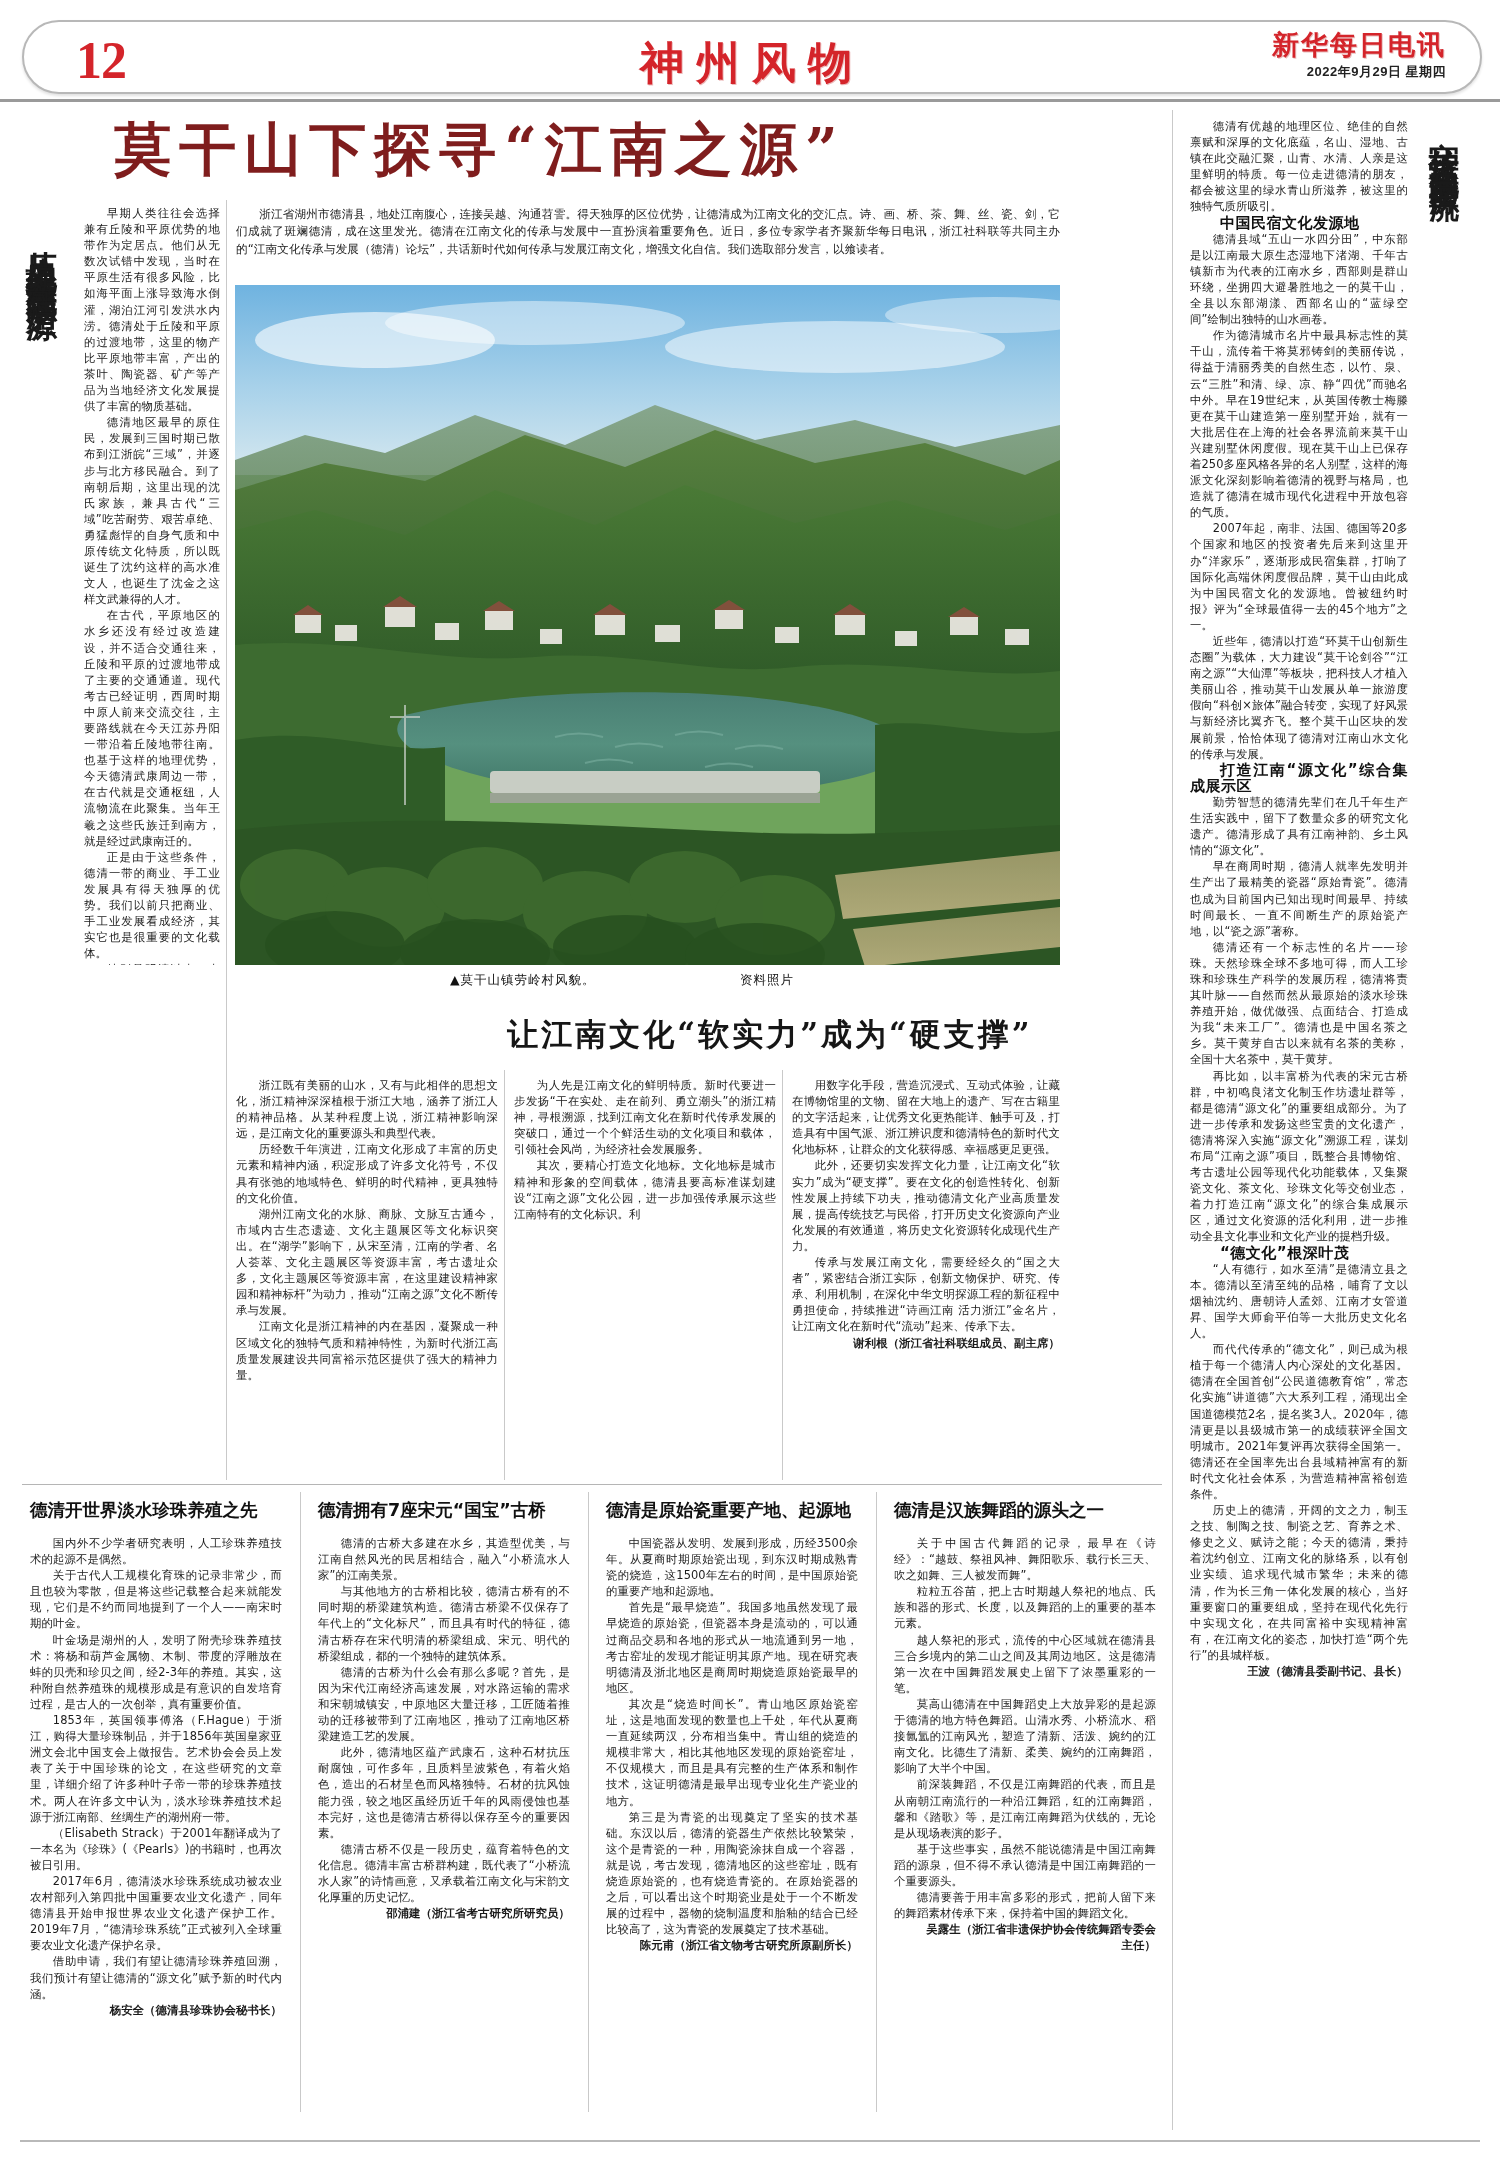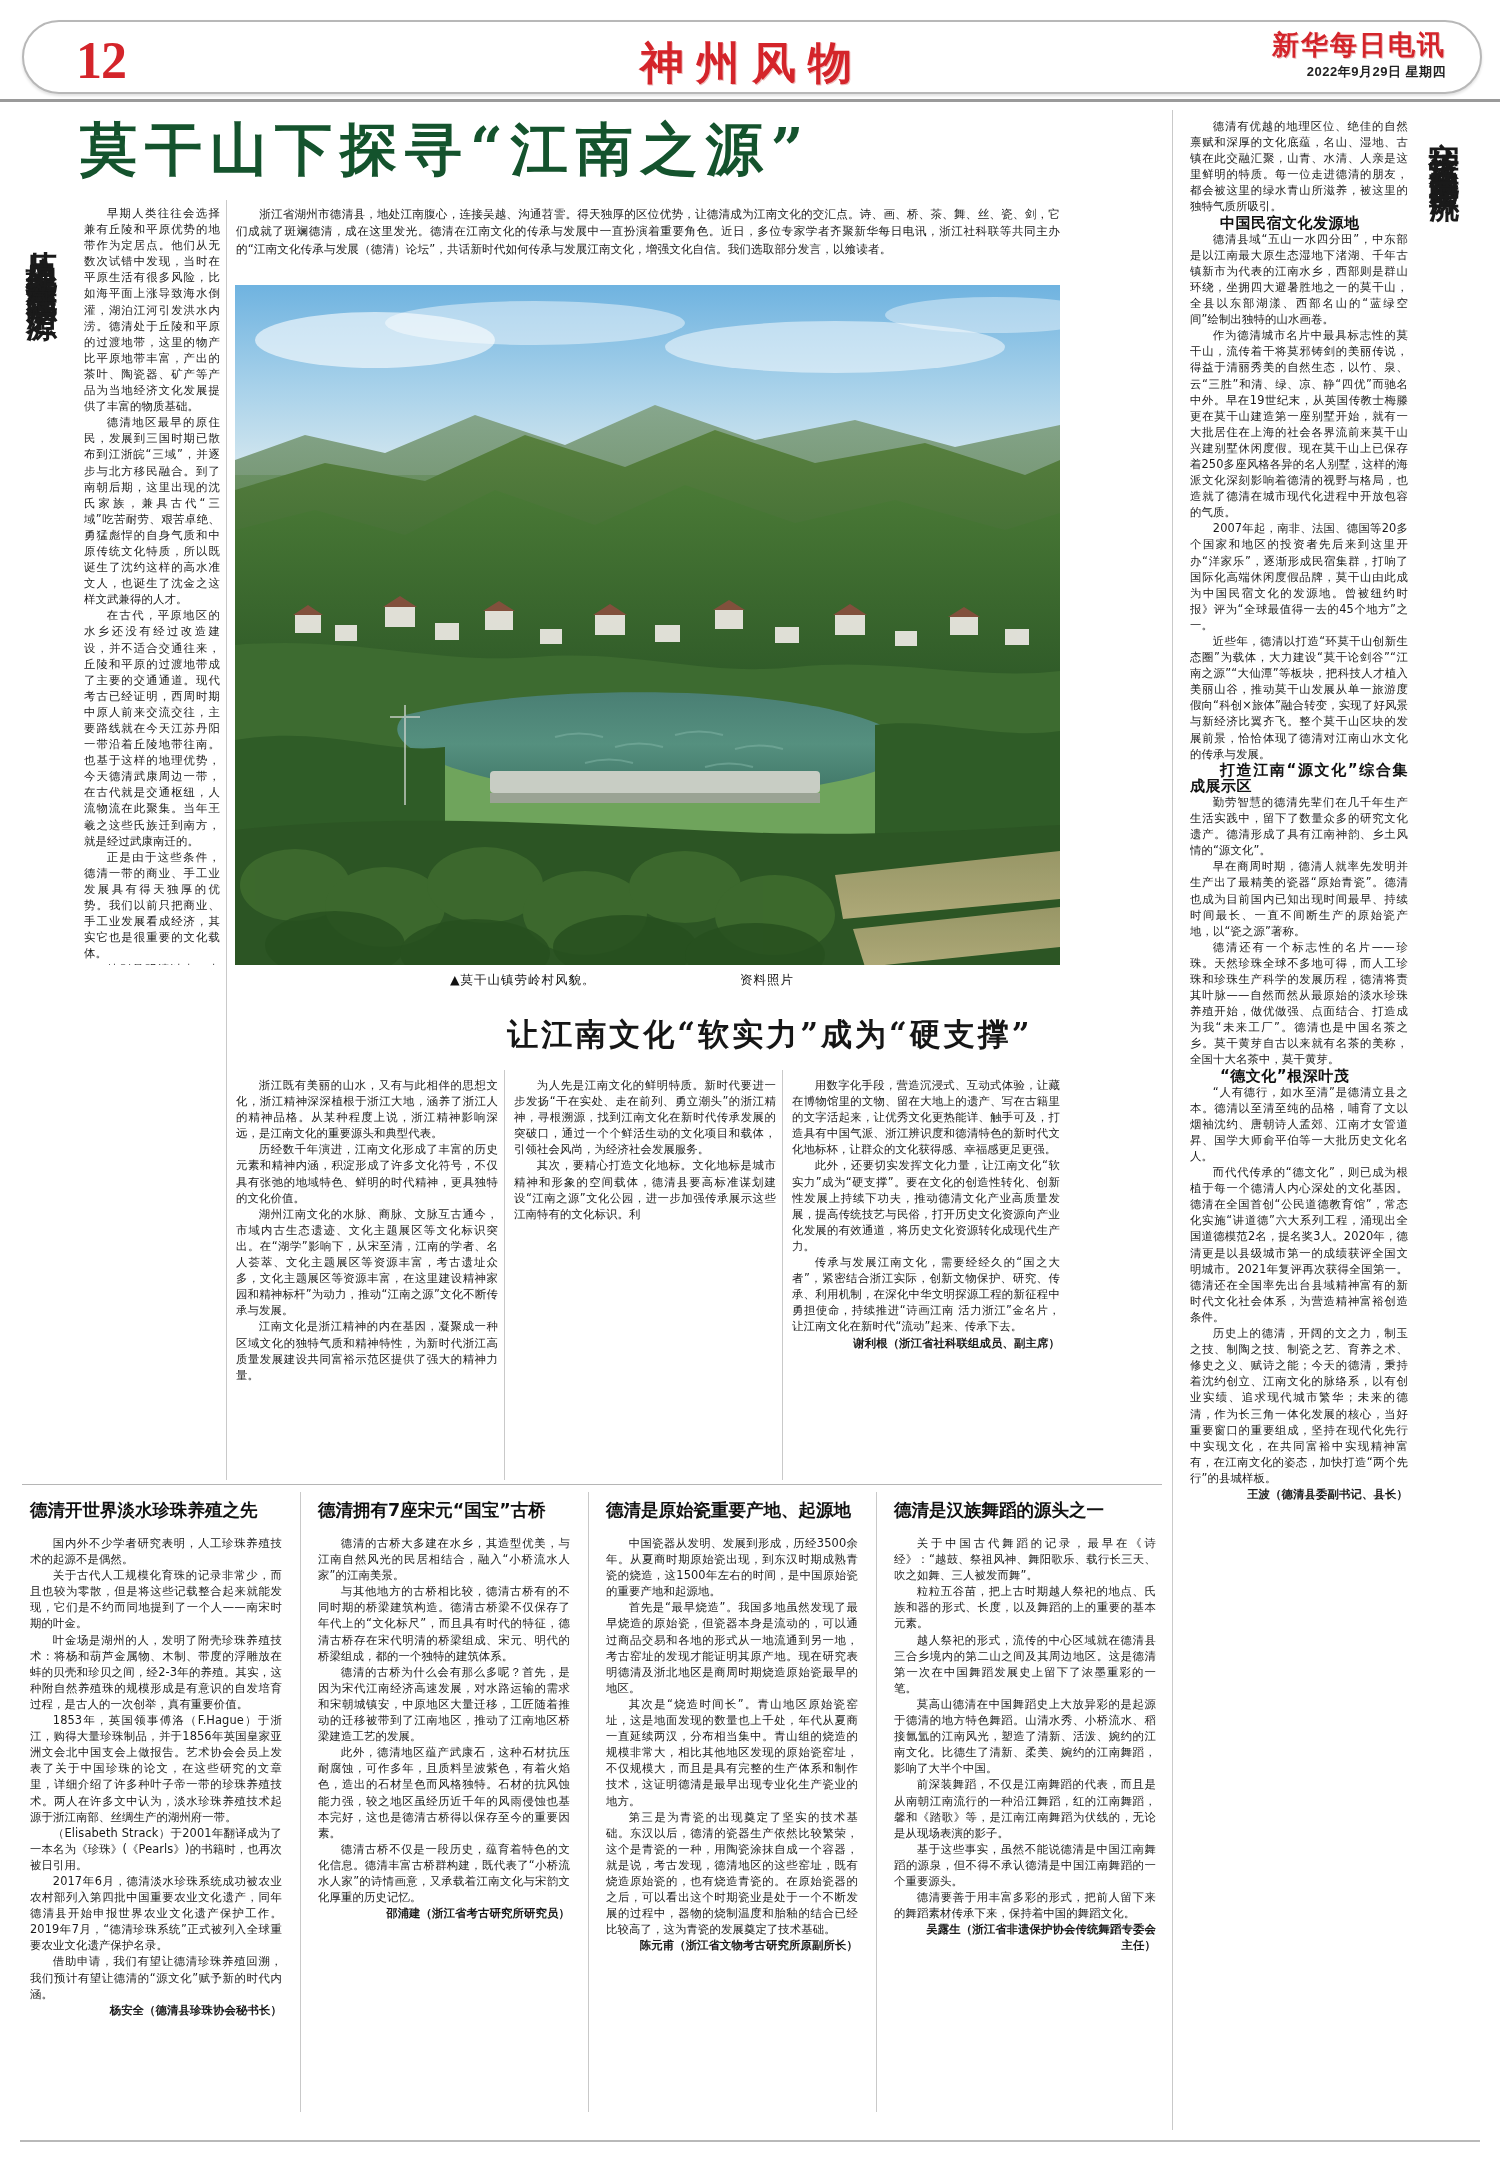--- a/index.html
+++ b/index.html
@@ -79,22 +79,22 @@
   .sub{
     font-family:"DejaVu Sans","Liberation Sans",sans-serif;
     font-size:15px;font-weight:700;color:#111;margin:7px 0 4px 0;text-indent:0;
     letter-spacing:.5px;
   }
 
   
   .headline1{
     position:absolute;left:80px;top:113px;width:800px;
     font-family:"DejaVu Serif","Liberation Serif",serif;
-    font-size:57px;font-weight:700;color:#14532d;
-    letter-spacing:8px;text-align:left;line-height:72px;
+    font-size:57px;font-weight:700;color:#7f1d1d;
+    letter-spacing:8px;text-align:center;line-height:72px;
     white-space:nowrap;
   }
   .headline2{
     position:absolute;left:330px;top:1012px;width:880px;
     font-family:"DejaVu Serif","Liberation Serif",serif;
     font-size:31px;font-weight:700;color:#161616;
     letter-spacing:3px;text-align:center;line-height:44px;
   }
 
   
@@ -290,20 +290,21 @@
     <p class="sub">中国民宿文化发源地</p>
     <p>德清县域“五山一水四分田”，中东部是以江南最大原生态湿地下渚湖、千年古镇新市为代表的江南水乡，西部则是群山环绕，坐拥四大避暑胜地之一的莫干山，全县以东部湖漾、西部名山的“蓝绿空间”绘制出独特的山水画卷。</p>
     <p>作为德清城市名片中最具标志性的莫干山，流传着干将莫邪铸剑的美丽传说，得益于清丽秀美的自然生态，以竹、泉、云“三胜”和清、绿、凉、静“四优”而驰名中外。早在19世纪末，从英国传教士梅滕更在莫干山建造第一座别墅开始，就有一大批居住在上海的社会各界流前来莫干山兴建别墅休闲度假。现在莫干山上已保存着250多座风格各异的名人别墅，这样的海派文化深刻影响着德清的视野与格局，也造就了德清在城市现代化进程中开放包容的气质。</p>
     <p>2007年起，南非、法国、德国等20多个国家和地区的投资者先后来到这里开办“洋家乐”，逐渐形成民宿集群，打响了国际化高端休闲度假品牌，莫干山由此成为中国民宿文化的发源地。曾被纽约时报》评为“全球最值得一去的45个地方”之一。</p>
     <p>近些年，德清以打造“环莫干山创新生态圈”为载体，大力建设“莫干论剑谷”“江南之源”“大仙潭”等板块，把科技人才植入美丽山谷，推动莫干山发展从单一旅游度假向“科创×旅体”融合转变，实现了好风景与新经济比翼齐飞。整个莫干山区块的发展前景，恰恰体现了德清对江南山水文化的传承与发展。</p>
 
     <p class="sub">打造江南“源文化”综合集成展示区</p>
     <p>勤劳智慧的德清先辈们在几千年生产生活实践中，留下了数量众多的研究文化遗产。德清形成了具有江南神韵、乡土风情的“源文化”。</p>
     <p>早在商周时期，德清人就率先发明并生产出了最精美的瓷器“原始青瓷”。德清也成为目前国内已知出现时间最早、持续时间最长、一直不间断生产的原始瓷产地，以“瓷之源”著称。</p>
     <p>德清还有一个标志性的名片——珍珠。天然珍珠全球不多地可得，而人工珍珠和珍珠生产科学的发展历程，德清将责其叶脉——自然而然从最原始的淡水珍珠养殖开始，做优做强、点面结合、打造成为我“未来工厂”。德清也是中国名茶之乡。莫干黄芽自古以来就有名茶的美称，全国十大名茶中，莫干黄芽。</p>
+    <p>再比如，以丰富桥为代表的宋元古桥群，中初鸣良渚文化制玉作坊遗址群等，都是德清“源文化”的重要组成部分。为了进一步传承和发扬这些宝贵的文化遗产，德清将深入实施“源文化”溯源工程，谋划布局“江南之源”项目，既整合县博物馆、考古遗址公园等现代化功能载体，又集聚瓷文化、茶文化、珍珠文化等交创业态，着力打造江南“源文化”的综合集成展示区，通过文化资源的活化利用，进一步推动全县文化事业和文化产业的提档升级。</p>
 
     <p class="sub">“德文化”根深叶茂</p>
     <p>“人有德行，如水至清”是德清立县之本。德清以至清至纯的品格，哺育了文以烟袖沈约、唐朝诗人孟郊、江南才女管道昇、国学大师俞平伯等一大批历史文化名人。</p>
     <p>而代代传承的“德文化”，则已成为根植于每一个德清人内心深处的文化基因。德清在全国首创“公民道德教育馆”，常态化实施“讲道德”六大系列工程，涌现出全国道德模范2名，提名奖3人。2020年，德清更是以县级城市第一的成绩获评全国文明城市。2021年复评再次获得全国第一。德清还在全国率先出台县域精神富有的新时代文化社会体系，为营造精神富裕创造条件。</p>
     <p>历史上的德清，开阔的文之力，制玉之技、制陶之技、制瓷之艺、育养之术、修史之义、赋诗之能；今天的德清，秉持着沈约创立、江南文化的脉络系，以有创业实绩、追求现代城市繁华；未来的德清，作为长三角一体化发展的核心，当好重要窗口的重要组成，坚持在现代化先行中实现文化，在共同富裕中实现精神富有，在江南文化的姿态，加快打造“两个先行”的县城样板。</p>
     <p class="byline-inline">王波（德清县委副书记、县长）</p>
   </div>
 
   <div class="hrule" style="left:22px;top:1484px;width:1140px;"></div>
 

